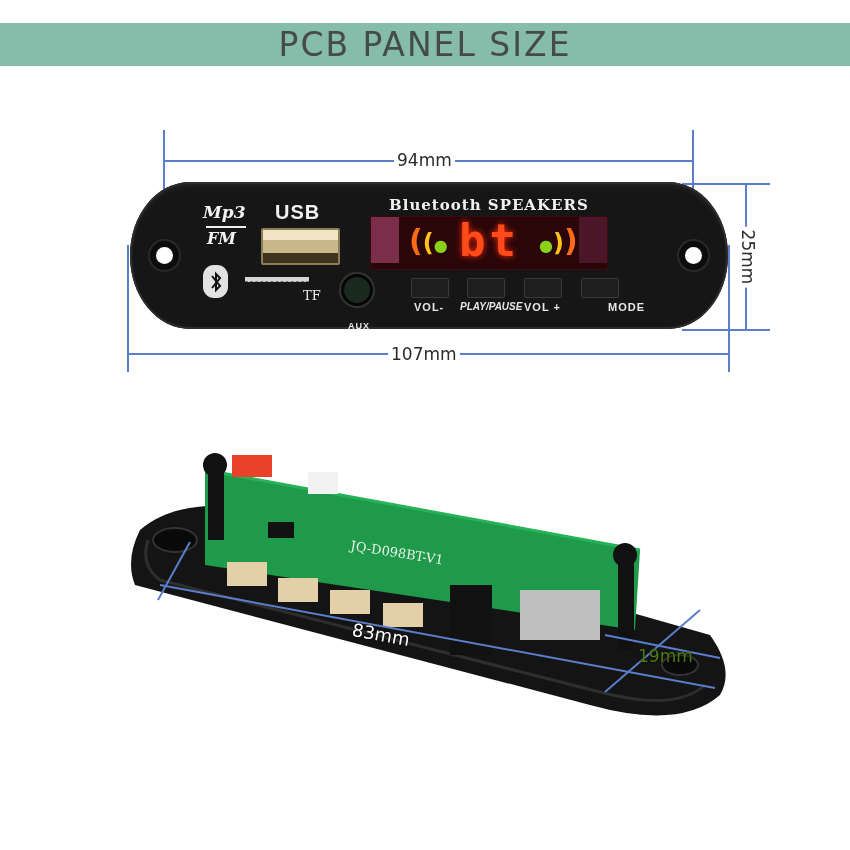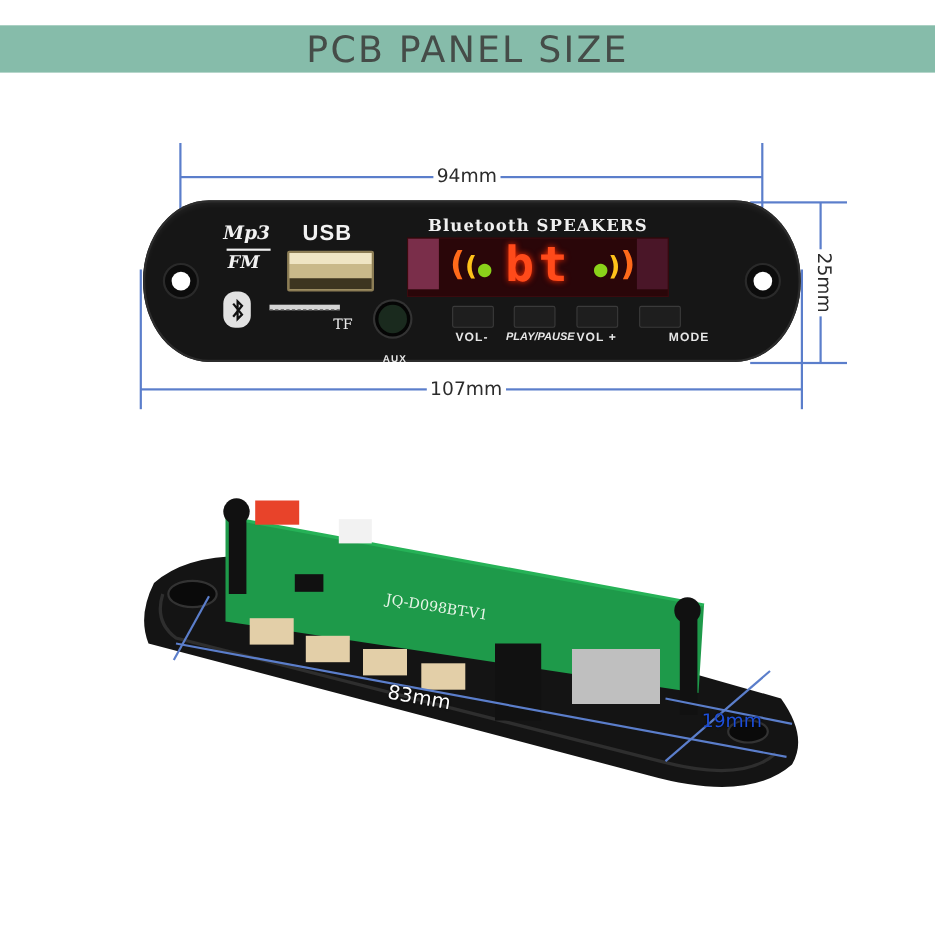--- a/index.html
+++ b/index.html
@@ -24,21 +24,21 @@
   .bt-speakers-label { position:absolute; left:389px; top:196px; color:#f0f0f0; font-family:"DejaVu Serif", serif; font-weight:bold; font-size:15px; letter-spacing:1px; }
   .display { position:absolute; left:370px; top:216px; width:236px; height:52px; background:#2a0609; border:1px solid #3a0a0e; }
   .display-side-left { position:absolute; left:0; top:0; width:28px; height:46px; background:#7a2e4a; }
   .display-side-right { position:absolute; right:0; top:0; width:28px; height:46px; background:#4a1628; }
   .display-text { position:absolute; left:88px; top:4px; color:#ff4a1a; font-family:"DejaVu Sans Mono", monospace; font-size:44px; font-weight:bold; letter-spacing:4px; text-shadow:0 0 6px #ff2a00; line-height:40px; }
   .wave { position:absolute; font-family:"DejaVu Sans", sans-serif; font-weight:bold; line-height:44px; }
   .btn { position:absolute; top:278px; width:36px; height:18px; background:#1e1e1e; border:1px solid #3a3a3a; border-radius:2px; }
   .btn-label { position:absolute; top:301px; color:#e6e6e6; font-size:11px; font-weight:bold; letter-spacing:1px; white-space:nowrap; }
   .photo { position:absolute; left:120px; top:440px; width:620px; height:300px; }
   .tag-83 { position:absolute; left:352px; top:624px; color:#fff; font-family:"DejaVu Sans", sans-serif; font-size:18px; transform:rotate(10deg); text-shadow:0 0 2px #000; }
-  .tag-19 { position:absolute; left:638px; top:646px; color:#1d4ed8; font-family:"DejaVu Sans", sans-serif; font-size:17px; text-shadow:0 0 2px #000; }
+  .tag-19 { position:absolute; left:638px; top:646px; color:#4d7c0f; font-family:"DejaVu Sans", sans-serif; font-size:17px; text-shadow:0 0 2px #000; }
   .pcb-label { position:absolute; left:352px; top:538px; color:#e8f5e8; font-family:"DejaVu Serif", serif; font-size:13px; transform:rotate(9deg); transform-origin:left top; }
 </style>
 </head>
 <body>
 
 <div class="banner">
   <span class="banner-title">PCB PANEL SIZE</span>
 </div>
 
 <div class="dim-line" style="left:163px;top:130px;width:2px;height:110px;"></div>

